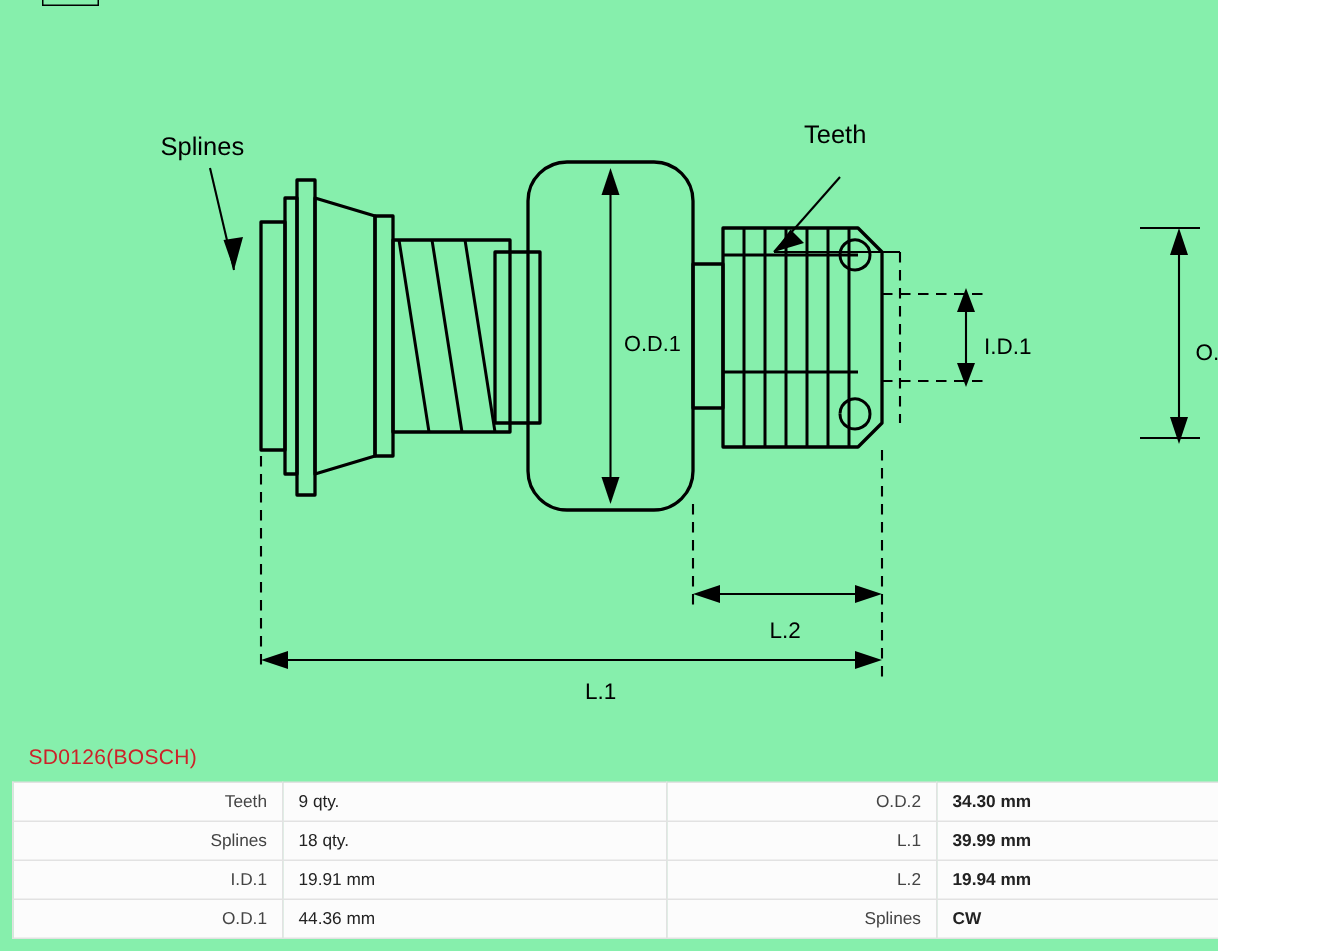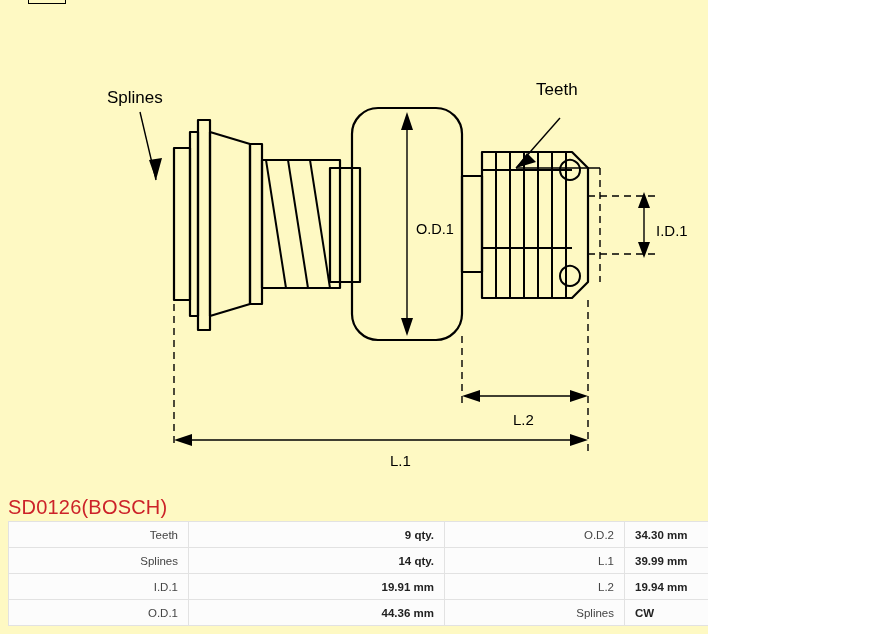--- a/index.html
+++ b/index.html
@@ -4,23 +4,23 @@
 <style>
   * { box-sizing: border-box; }
   html, body {
     margin: 0;
     padding: 0;
     background: #ffffff;
     font-family: "Liberation Sans", sans-serif;
   }
   #page {
     position: relative;
-    width: 708px;
+    width: 812px;
     height: 634px;
-    background: #fef9c3;
+    background: #86efac;
     overflow: hidden;
   }
   
   .corner-mark {
     position: absolute;
     left: 28px;
     top: 0px;
     width: 38px;
     height: 4px;
     border-left: 1px solid #000;
@@ -29,43 +29,43 @@
   }
   .drawing {
     position: absolute;
     left: 0;
     top: 0;
     width: 889px;
     height: 490px;
   }
   .part-code {
     position: absolute;
-    left: 8px;
+    left: 19px;
     top: 496px;
     color: #cc2229;
-    font-size: 20px;
+    font-size: 14px;
     letter-spacing: 0.2px;
   }
   table.specs {
     position: absolute;
     left: 8px;
     top: 521px;
     width: 873px;
     border-collapse: collapse;
     font-size: 11.5px;
     color: #333333;
   }
   table.specs td {
     border: 1px solid #e2e2e2;
     height: 26px;
     padding: 0 10px;
     background: #fcfcfc;
   }
   td.lbl { width: 180px; text-align: right; color: #444; }
-  td.val { width: 256px; text-align: right; color: #222; font-weight: bold; }
+  td.val { width: 256px; color: #222; }
   td.lbl2 { width: 180px; text-align: right; color: #444; }
   td.val2 { width: 256px; text-align: left; color: #222; font-weight: bold; }
   svg text {
     font-family: "Liberation Sans", sans-serif;
     fill: #000;
   }
 </style>
 </head>
 <body>
 
@@ -171,21 +171,21 @@
   <table class="specs">
     <tbody>
       <tr>
         <td class="lbl">Teeth</td>
         <td class="val">9 qty.</td>
         <td class="lbl2">O.D.2</td>
         <td class="val2">34.30 mm</td>
       </tr>
       <tr>
         <td class="lbl">Splines</td>
-        <td class="val">14 qty.</td>
+        <td class="val">18 qty.</td>
         <td class="lbl2">L.1</td>
         <td class="val2">39.99 mm</td>
       </tr>
       <tr>
         <td class="lbl">I.D.1</td>
         <td class="val">19.91 mm</td>
         <td class="lbl2">L.2</td>
         <td class="val2">19.94 mm</td>
       </tr>
       <tr>

